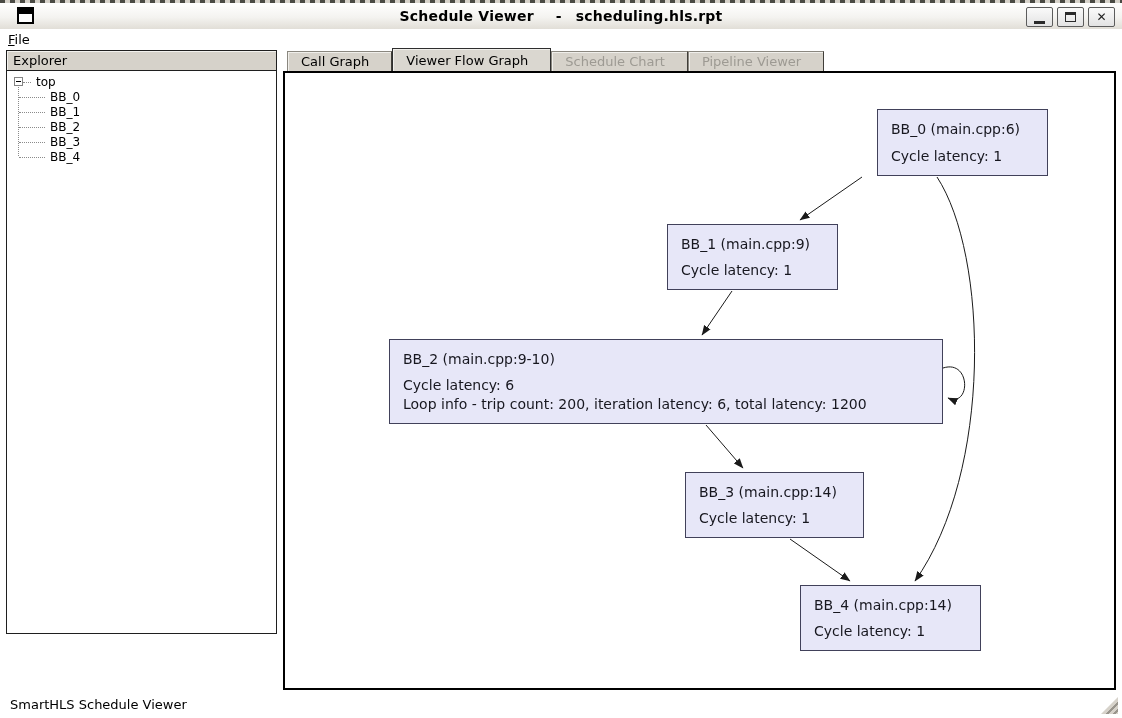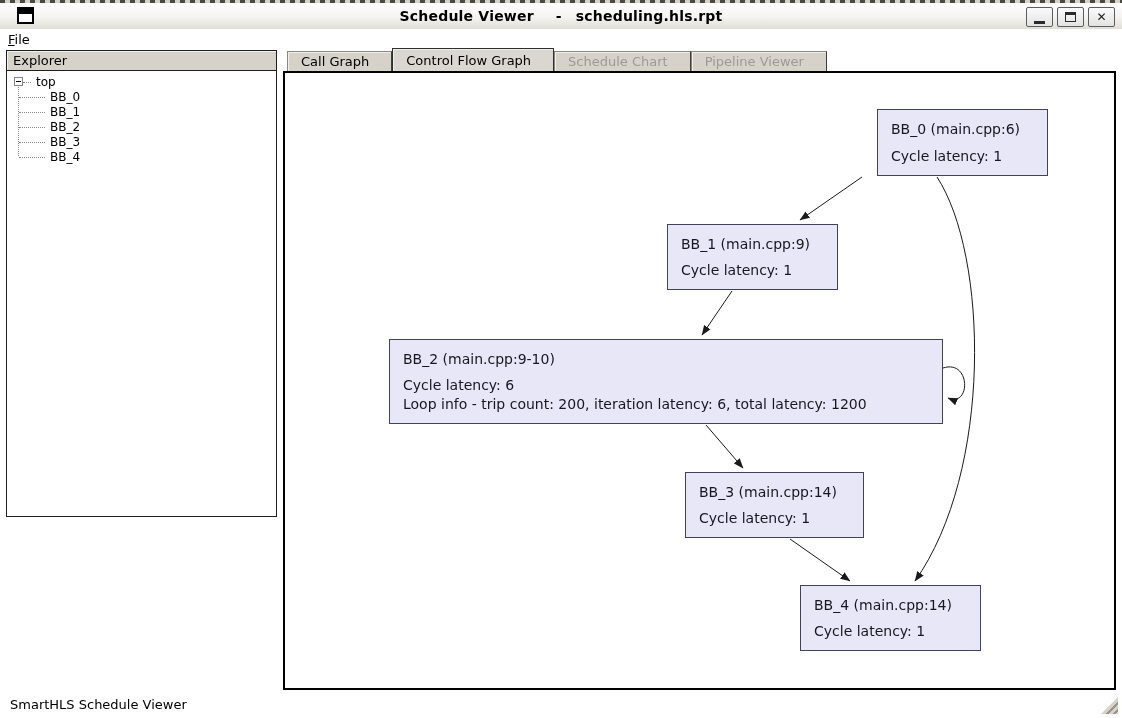--- a/index.html
+++ b/index.html
@@ -28,21 +28,21 @@
   .glyph-min { width:11px; height:3px; background:#2a2a2a; margin-top:10px; }
   .glyph-max { width:11px; height:10px; border:1px solid #2a2a2a; border-top:3px solid #2a2a2a; }
 
   
   .menubar { position:absolute; top:29px; left:0; right:0; height:21px;
     display:flex; align-items:center; padding-left:4px; font-size:13px; color:#000; }
   .menu-item { padding:1px 4px; }
   .menu-item .accel { text-decoration:underline; }
 
   
-  .left-panel { position:absolute; left:6px; top:50px; width:271px; height:467px;border-radius:30px; }
+  .left-panel { position:absolute; left:6px; top:50px; width:271px; height:584px;border-radius:30px; }
   .panel-header { height:21px; background:#d6d2ca; border:1px solid #1f1f1f;
     box-shadow:inset 1px 1px 0 #f3f2ee; padding:2px 0 0 6px; font-size:13px; color:#000; }
   .tree { position:absolute; top:21px; left:0; right:0; bottom:0; background:#fff;
     border:1px solid #1f1f1f; border-top:none; font-size:12px; color:#000; overflow:hidden; }
   .tree-inner { position:relative; padding-top:3px; }
   .guide-v { position:absolute; left:11px; top:16px; height:69px; width:1px;
     border-left:1px dotted #8b8b8b; }
   .tree-row { height:15px; display:flex; align-items:center; }
   .expander { width:9px; height:9px; border:1px solid #848484; background:#fff;
     margin-left:7px; position:relative; }
@@ -143,21 +143,21 @@
           <span class="child-stub"></span>
           <span class="tree-label">BB_4</span>
         </div>
       </div>
     </div>
   </div>
 
   <div class="right-panel">
     <div class="tabbar">
       <div class="tab">Call Graph</div>
-      <div class="tab active">Control Flow Graph</div>
+      <div class="tab active">Viewer Flow Graph</div>
       <div class="tab disabled">Schedule Chart</div>
       <div class="tab disabled">Pipeline Viewer</div>
     </div>
 
     <div class="graph-box">
       <div class="graph-content">
 
         <svg class="edges" width="829" height="615" viewBox="0 0 829 615">
           <defs>
             <marker id="arrow" markerWidth="11" markerHeight="9" refX="9.5" refY="4.5" orient="auto" markerUnits="userSpaceOnUse">

